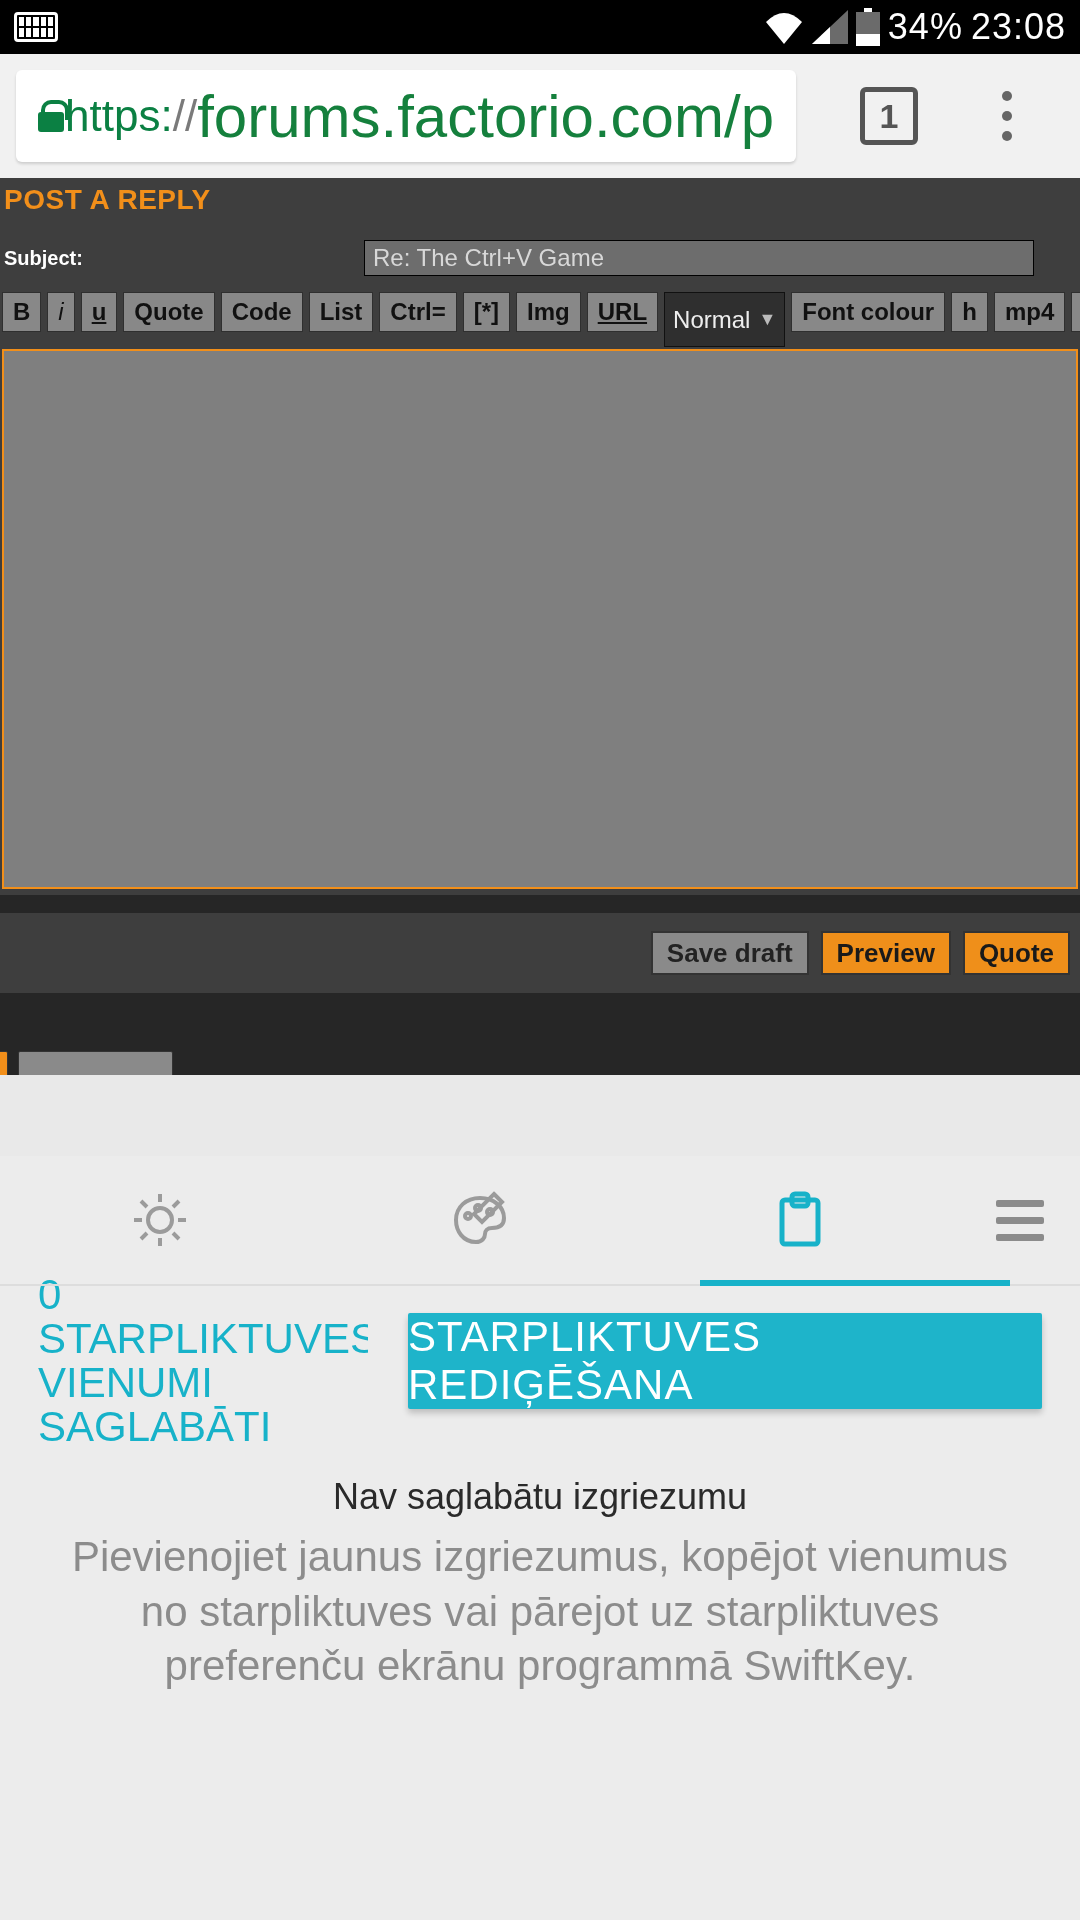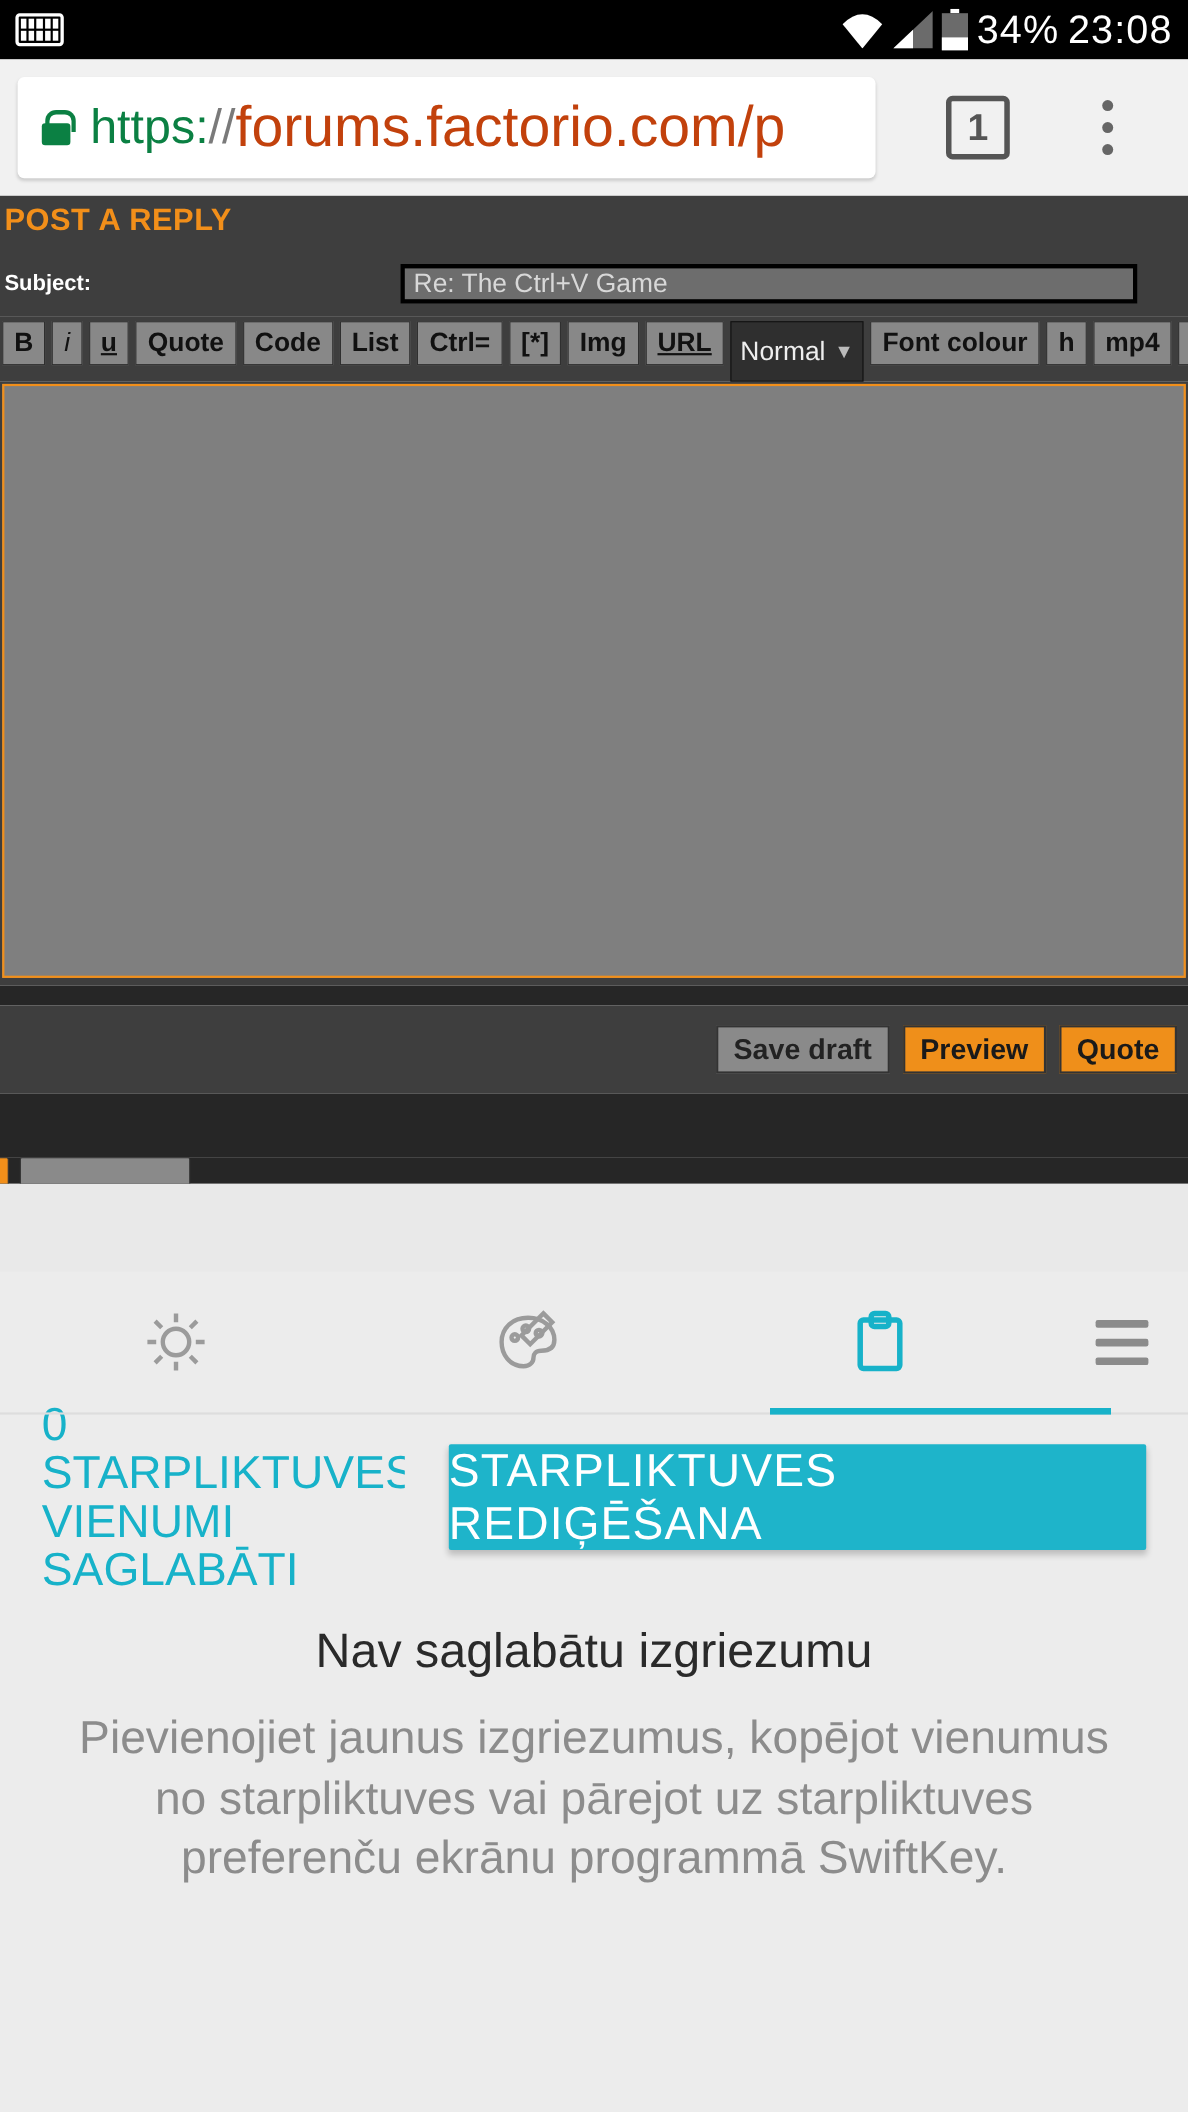--- a/index.html
+++ b/index.html
@@ -14,31 +14,31 @@
   .kbicon > i { background:#fff; }
 
   
   .chrome { height: 124px; background: #f1f1f1; display: flex; align-items: center; padding: 0 16px; gap: 24px; }
   .addr { flex: 0 0 780px; height: 92px; background: #fff; border-radius: 6px; box-shadow: 0 2px 3px rgba(0,0,0,0.15); display: flex; align-items: center; padding: 0 22px; overflow: hidden; white-space: nowrap; }
   .lock-icon { width: 26px; height: 32px; position: relative; margin-right: 18px; }
   .lock-icon::before { content:''; position:absolute; top:0; left:3px; width:20px; height:16px; border:4px solid #0b8043; border-bottom:none; border-radius: 10px 10px 0 0; }
   .lock-icon::after { content:''; position:absolute; bottom:0; left:0; width:26px; height:20px; background:#0b8043; border-radius:3px; }
   .url-proto { color:#0b8043; font-size:44px; }
   .url-sep { color:#7a7a7a; font-size:44px; }
-  .url-host { color:#c2410c; font-size:52px; }
+  .url-host { color:#15803d; font-size:60px; }
   .tab-box { width: 58px; height: 58px; border: 5px solid #555; border-radius: 6px; display:flex; align-items:center; justify-content:center; font-size:34px; font-weight:600; color:#555; margin-left:40px; }
   .dots { width:50px; display:flex; flex-direction:column; align-items:center; gap:10px; margin-left:40px; }
   .dots i { width:10px; height:10px; background:#666; border-radius:50%; }
 
   
   .reply-header { background:#3e3e3e; padding:4px 4px 8px; }
   .reply-title { color:#f28f1a; font-weight:700; font-size:28px; letter-spacing:0.5px; padding:2px 0 6px; }
   .subject-row { background:#3e3e3e; padding: 10px 4px 12px; display:flex; align-items:center; }
   .subject-label { color:#fff; font-size:20px; font-weight:600; width: 360px; }
-  .subject-input { flex:1; height:36px; background:#6d6d6d; border:4px solid #000000; color:#d8d8d8; font-size:24px; padding:2px 8px; margin-right:42px; }
+  .subject-input { flex:1; height:36px; background:#6d6d6d; border:1px solid #000000; color:#d8d8d8; font-size:24px; padding:2px 8px; margin-right:42px; }
 
   .toolbar { background:#3e3e3e; padding:4px 2px 0; display:flex; gap:6px; overflow:hidden; }
   .tbtn { height:40px; background:#888; border:1px solid #2f2f2f; color:#111; font-size:24px; font-weight:600; padding:0 10px; display:flex; align-items:center; white-space:nowrap; }
   .tbtn.uline { text-decoration: underline; }
   .tbtn.italic { font-style: italic; font-weight:500; }
   .sel { height:55px; background:#2f2f2f; border:1px solid #111; color:#eee; font-size:24px; padding:0 8px; display:flex; align-items:center; gap:8px; }
   .sel .tri { font-size:18px; color:#bbb; }
 
   .editor-wrap { background:#3e3e3e; padding:2px; }
   .editor { width:100%; height:540px; background:#7f7f7f; border:2px solid #f28f1a; resize:none; outline:none; }
@@ -61,21 +61,21 @@
   .kb-active-underline { position:absolute; left:700px; width:310px; height:6px; background:#17b2c9; bottom:-2px; }
   .kb-seg svg { width:64px; height:64px; }
   .ham { width:48px; display:flex; flex-direction:column; gap:10px; }
   .ham i { height:7px; background:#8b8b8b; border-radius:2px; }
 
   .kb-mid { display:flex; align-items:center; padding: 22px 38px; gap: 40px; height:150px; }
   .kb-count { color:#17b2c9; font-size:42px; font-weight:500; line-height:1.05; flex:0 0 330px; overflow:hidden; }
   .kb-bigbtn { flex:1; height:96px; background:#1eb4ca; color:#fff; font-size:42px; font-weight:500; letter-spacing:1px; display:flex; align-items:center; justify-content:center; box-shadow:0 4px 6px rgba(0,0,0,0.2); border-radius:2px; }
 
   .kb-empty { text-align:center; padding: 40px 60px 0; }
-  .kb-h { font-size:44px; color:#2a2a2a; margin-bottom:27px; }
+  .kb-h { font-size:36px; color:#2a2a2a; margin-bottom:12px; }
   .kb-p { font-size:42px; color:#8c8c8c; line-height:1.3; }
 </style>
 </head>
 <body>
 
 <div class="status-bar">
   <div class="status-left">
     <div class="kbicon">
       <i></i>
         <i></i>

